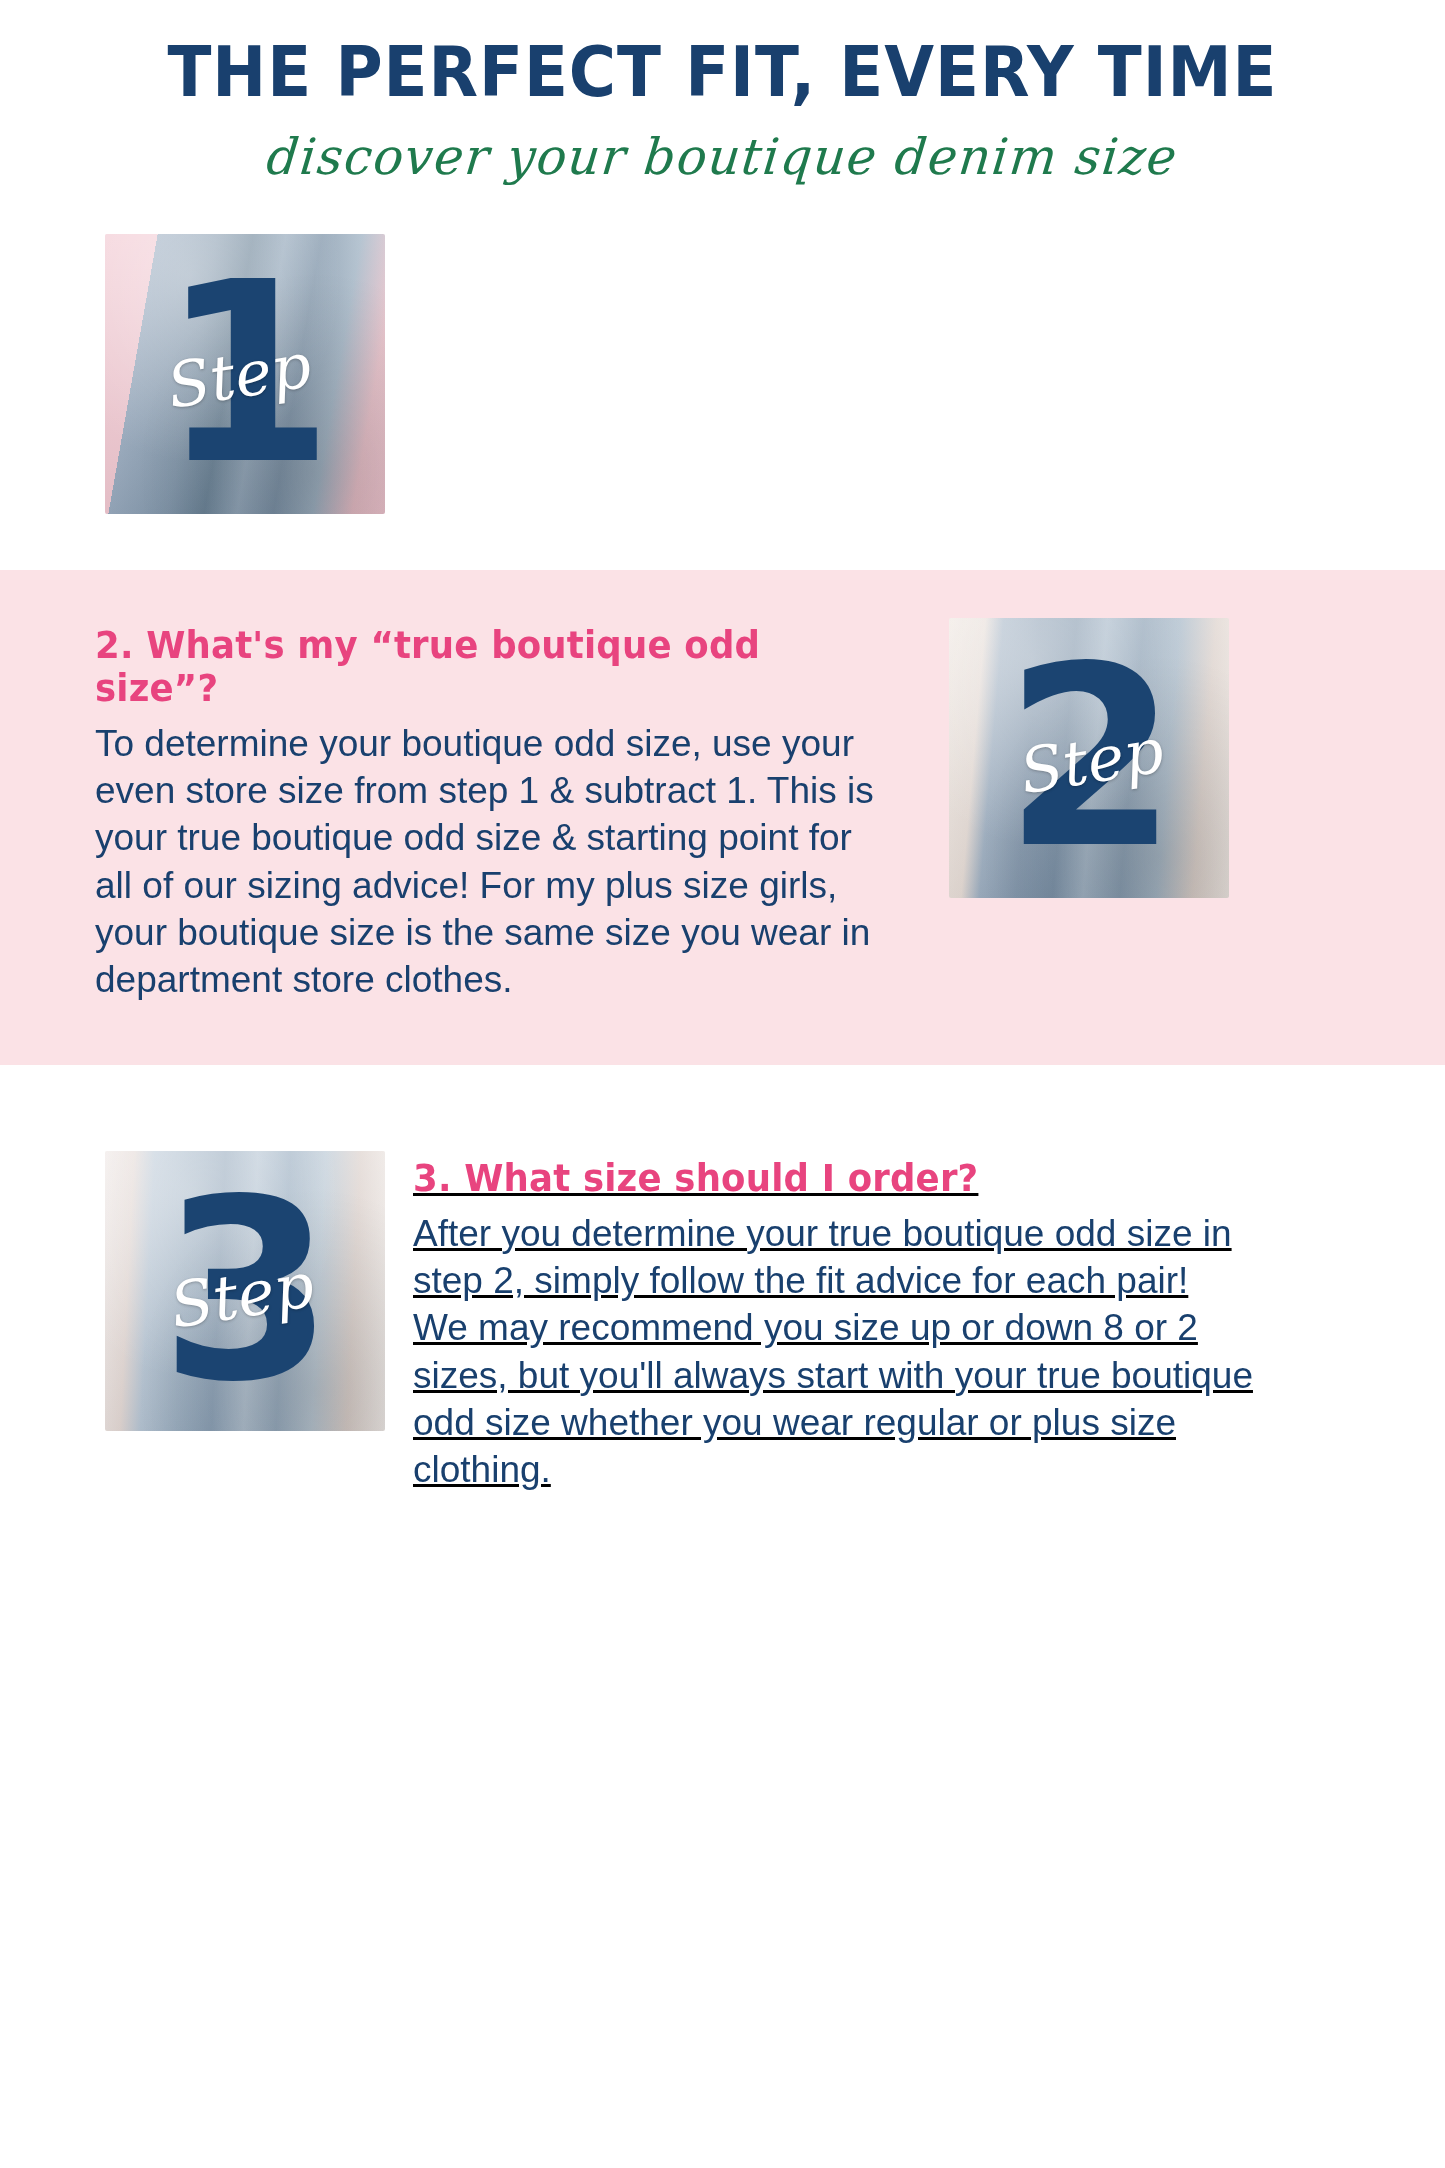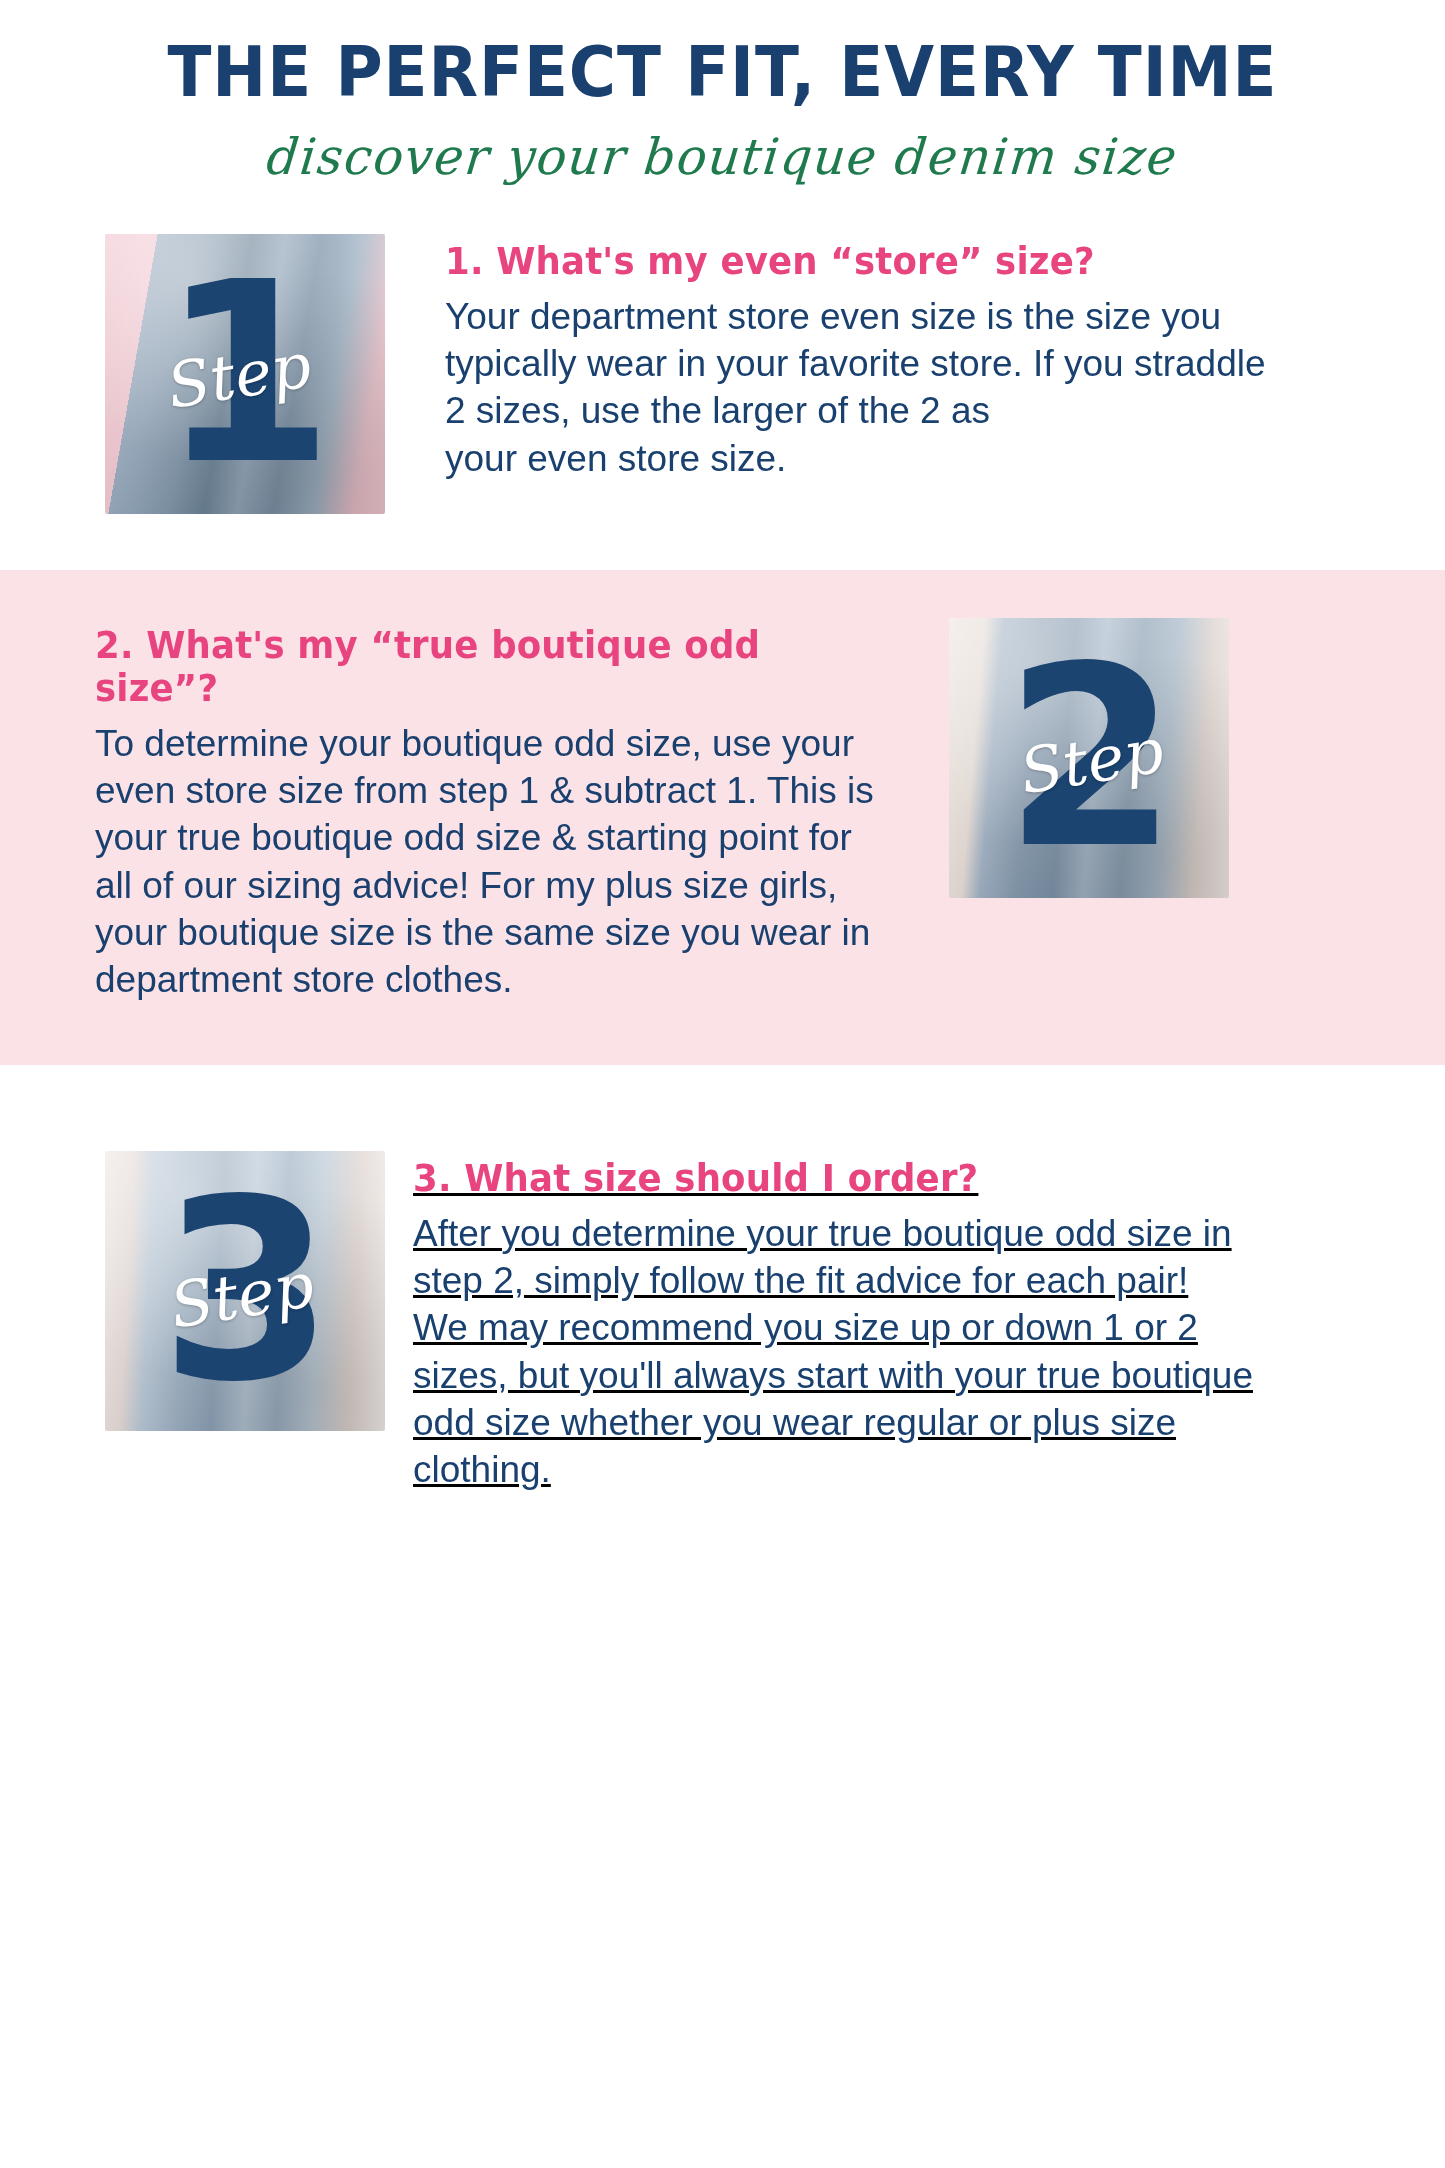--- a/index.html
+++ b/index.html
@@ -168,25 +168,20 @@
     <div class="subtitle">discover your boutique denim size</div>
   </div>
 
   <div class="section white sec1">
     <div class="photo ph1">
       <div class="bg"></div>
       <div class="shade"></div>
       <div class="bignum">1</div>
       <div class="stepword">Step</div>
     </div>
-    <div class="textcol">
-      <p class="q">1. What's my even “store” size?</p>
-      <p class="body">Your department store even size is the size you typically wear in your favorite store. If you straddle 2 sizes, use the larger of the 2 as
-your even store size.</p>
-    </div>
   </div>
 
   <div class="section pink sec2">
     <div class="textcol">
       <p class="q">2. What's my “true boutique odd size”?</p>
       <p class="body">To determine your boutique odd size, use your even store size from step 1 &amp; subtract 1. This is your true boutique odd size &amp; starting point for all of our sizing advice! For my plus size girls, your boutique size is the same size you wear in
 department store clothes.</p>
     </div>
     <div class="photo ph2">
       <div class="bg"></div>
@@ -198,17 +193,17 @@
 
   <div class="section white sec3">
     <div class="photo ph3">
       <div class="bg"></div>
       <div class="shade"></div>
       <div class="bignum">3</div>
       <div class="stepword">Step</div>
     </div>
     <div class="textcol">
       <p class="q">3. What size should I order?</p>
-      <p class="body">After you determine your true boutique odd size in step 2, simply follow the fit advice for each pair! We may recommend you size up or down 1 or 2 sizes, but you'll always start with your true boutique odd size whether you wear regular or plus size clothing.</p>
+      <p class="body">After you determine your true boutique odd size in step 2, simply follow the fit advice for each pair! We may recommend you size up or down 8 or 2 sizes, but you'll always start with your true boutique odd size whether you wear regular or plus size clothing.</p>
     </div>
   </div>
 
 </div>
 
 </body></html>

